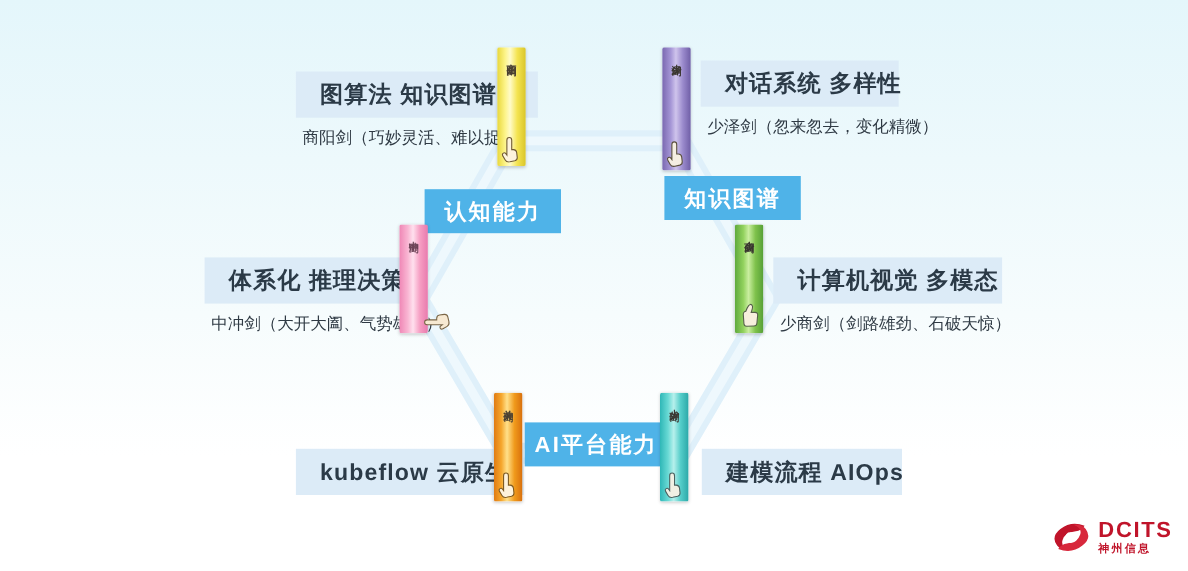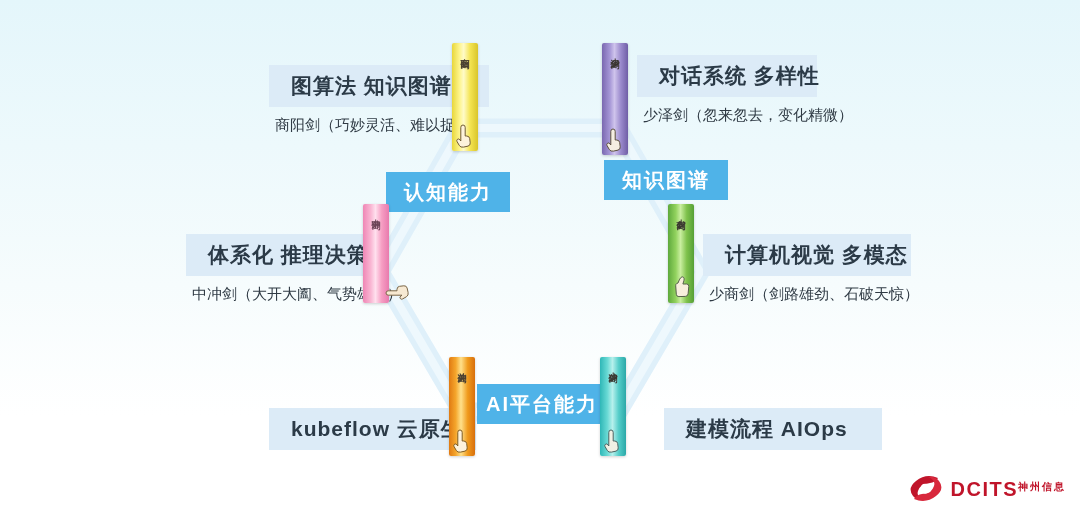--- a/index.html
+++ b/index.html
@@ -100,21 +100,21 @@
 
   .sw-purple .sw-label,.sw-green .sw-label,.sw-teal .sw-label{color:#3a3630;}
   .sw-pink .sw-label{color:#6b4356;}
 
   
   #logo{
     position:absolute;right:14px;bottom:14px;
     display:flex;align-items:center;gap:7px;
   }
   #logo .mark{width:36px;height:33px;flex:0 0 auto;}
-  #logo .words{display:flex;flex-direction:row;line-height:1;}
+  #logo .words{display:flex;flex-direction:column;line-height:1;}
   #logo .en{
     font-size:20px;font-weight:bold;color:#c0142a;
     letter-spacing:1.5px;font-family:"Liberation Sans",sans-serif;
   }
   #logo .cn{
     font-size:10px;font-weight:bold;color:#c0142a;
     letter-spacing:2px;margin-top:3px;
   }
 </style>
 </head>
@@ -209,21 +209,21 @@
   </div>
 
   <div class="sword sw-teal" style="left:600px;top:357px;height:99px;">
     <div class="blade"></div>
     <div class="sw-label">少冲剑</div>
     <svg class="hand" viewBox="0 0 22 26">
       <path d="M9 3 q2.2 0 2.2 2.4 v8.6 h1.6 q2.6 .2 2.9 2.6 l.5 4.2 q.3 2.6 -2.2 3.3 l-4.4 1 q-3 .6 -4.3 -1.6 l-2.2 -3.8 q-.9 -1.6 .5 -2.5 q1.3 -.8 2.3 .6 l.9 1.2 v-13.6 q0 -2.4 2.2 -2.4 z" fill="#f1f0e4" stroke="#4a6160" stroke-width="1"></path>
     </svg>
   </div>
   <div class="node left-align" style="left:638px;top:408px;width:182px;">
-    <div class="title-band" style="width:218px;margin-left:26px;">
+    <div class="title-band" style="width:182px;">
       <span class="title-text">建模流程 AIOps</span>
     </div>
   </div>
 
   <div id="logo">
     <svg class="mark" viewBox="0 0 36 33">
       <path d="M30 6 q-12 -5 -22 3 q-9 7 -3 15 q4 5 11 4 q-8 -3 -6 -9 q2 -7 12 -8 q5 -.5 8 -5 z" fill="#c0142a"></path>
       <path d="M6 27 q12 5 22 -3 q9 -7 3 -15 q-4 -5 -11 -4 q8 3 6 9 q-2 7 -12 8 q-5 .5 -8 5 z" fill="#d8283c"></path>
       <path d="M15 12 q6 -1 8 3 q2 4 -3 6 q-5 2 -7 -2 q-2 -4 2 -7 z" fill="#ffffff"></path>
     </svg>

